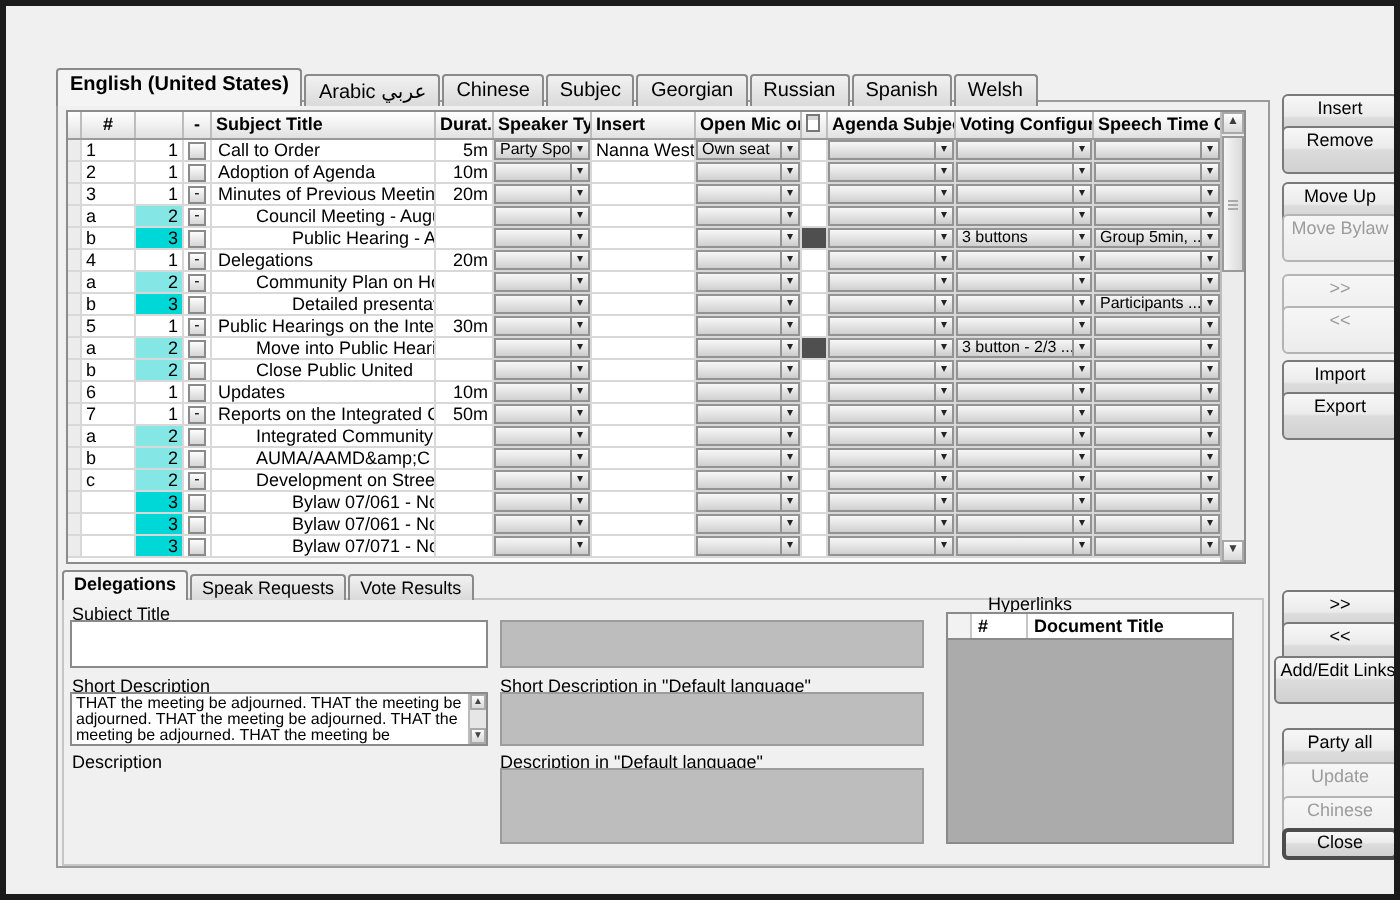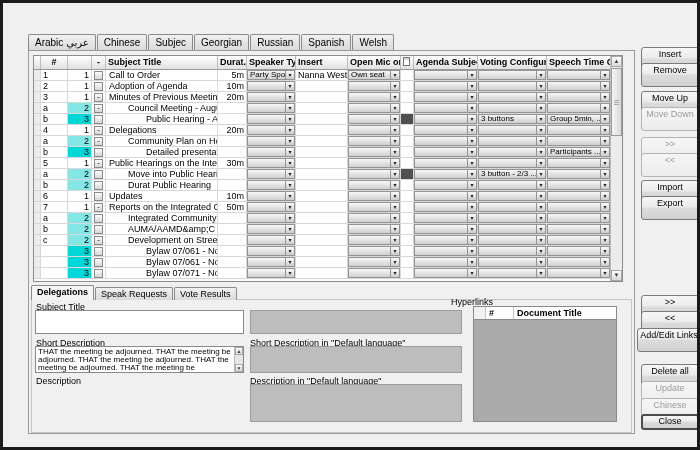--- a/index.html
+++ b/index.html
@@ -88,20 +88,21 @@
   .hl-rh { width: 12px; border-right: 1px solid #c6c6c6; background: #f2f2f2; }
   .hl-num { width: 28px; border-right: 1px solid #c6c6c6; padding: 1px 3px; }
   .hl-title { flex: 1; padding: 1px 3px; }
 </style>
 </head>
 <body>
 
 <div class="window">
 
   <div class="tabstrip lang-tabs" id="langTabs">
+      <div class="tab active">English (United States)</div>
       <div class="tab">Arabic عربي</div>
       <div class="tab">Chinese</div>
       <div class="tab">Subjec</div>
       <div class="tab">Georgian</div>
       <div class="tab">Russian</div>
       <div class="tab">Spanish</div>
       <div class="tab">Welsh</div>
     </div>
   <div class="main-pane"></div>
 
@@ -546,21 +547,21 @@
             </div>
           </div>
         </div>
         <div class="grow">
           <div class="gcell rh" style="width: 7px;"></div>
           <div class="gcell" style="width: 27px;">b</div>
           <div class="gcell lvl l2" style="width: 24px;">2</div>
           <div class="gcell" style="width: 14px;">
             <div class="exp-box"></div>
           </div>
-          <div class="gcell" style="width: 112px; padding-left: 22px;">Durat Public Hearing</div>
+          <div class="gcell" style="width: 112px; padding-left: 22px;">Close Public United</div>
           <div class="gcell" style="width: 29px; text-align: right;"></div>
           <div class="gcell ccell" style="width: 49px;">
             <div class="combo">
               <div class="ct"></div>
               <div class="ca">▾</div>
             </div>
           </div>
           <div class="gcell" style="width: 52px;"></div>
           <div class="gcell ccell" style="width: 53px;">
             <div class="combo">
@@ -929,21 +930,21 @@
       <span class="sbtn" style="top:0">▲</span>
       <span class="sthumb"></span>
       <span class="sbtn" style="bottom:0">▼</span>
     </div>
   </div>
 
   <div id="sideButtons">
       <div class="btn" style="top: 44px;">Insert</div>
       <div class="btn" style="top: 60px;">Remove</div>
       <div class="btn" style="top: 88px;">Move Up</div>
-      <div class="btn disabled" style="top: 104px;">Move Down</div>
+      <div class="btn disabled" style="top: 104px;">Move Bylaw</div>
       <div class="btn disabled" style="top: 134px;">&gt;&gt;</div>
       <div class="btn disabled" style="top: 150px;">&lt;&lt;</div>
       <div class="btn" style="top: 177px;">Import</div>
       <div class="btn" style="top: 193px;">Export</div>
     </div>
 
   <div class="tabstrip btm-tabs" id="btmTabs">
       <div class="tab active">Delegations</div>
       <div class="tab">Speak Requests</div>
       <div class="tab">Vote Results</div>
@@ -962,31 +963,31 @@
       <span class="ms" style="bottom:0">▼</span>
     </span>
   </div>
   <span class="flabel" style="left:247px;top:335px">Short Description in "Default language"</span>
   <div class="graybox" style="left:247px;top:343px;width:212px;height:27px"></div>
 
   <span class="flabel" style="left:33px;top:373px">Description</span>
   <span class="flabel" style="left:247px;top:373px">Description in "Default language"</span>
   <div class="graybox" style="left:247px;top:381px;width:212px;height:38px"></div>
 
-  <span class="flabel" style="left:448px;top:294px">Hyperlinks</span>
+  <span class="flabel" style="left:491px;top:294px">Hyperlinks</span>
   <div class="hl-table">
     <div class="hl-head">
       <span class="hl-rh"></span>
       <span class="hl-num">#</span>
       <span class="hl-title">Document Title</span>
     </div>
   </div>
 
   <div id="lowerButtons">
       <div class="btn" style="top: 292px;">&gt;&gt;</div>
       <div class="btn" style="top: 308px;">&lt;&lt;</div>
       <div class="btn wide" style="top: 325px;">Add/Edit Links</div>
-      <div class="btn" style="top: 361px;">Delete all</div>
+      <div class="btn" style="top: 361px;">Party all</div>
       <div class="btn disabled" style="top: 378px;">Update</div>
       <div class="btn disabled" style="top: 395px;">Chinese</div>
       <div class="btn default" style="top: 411px; height: 16px;">Close</div>
     </div>
 </div>
 
 </body></html>

